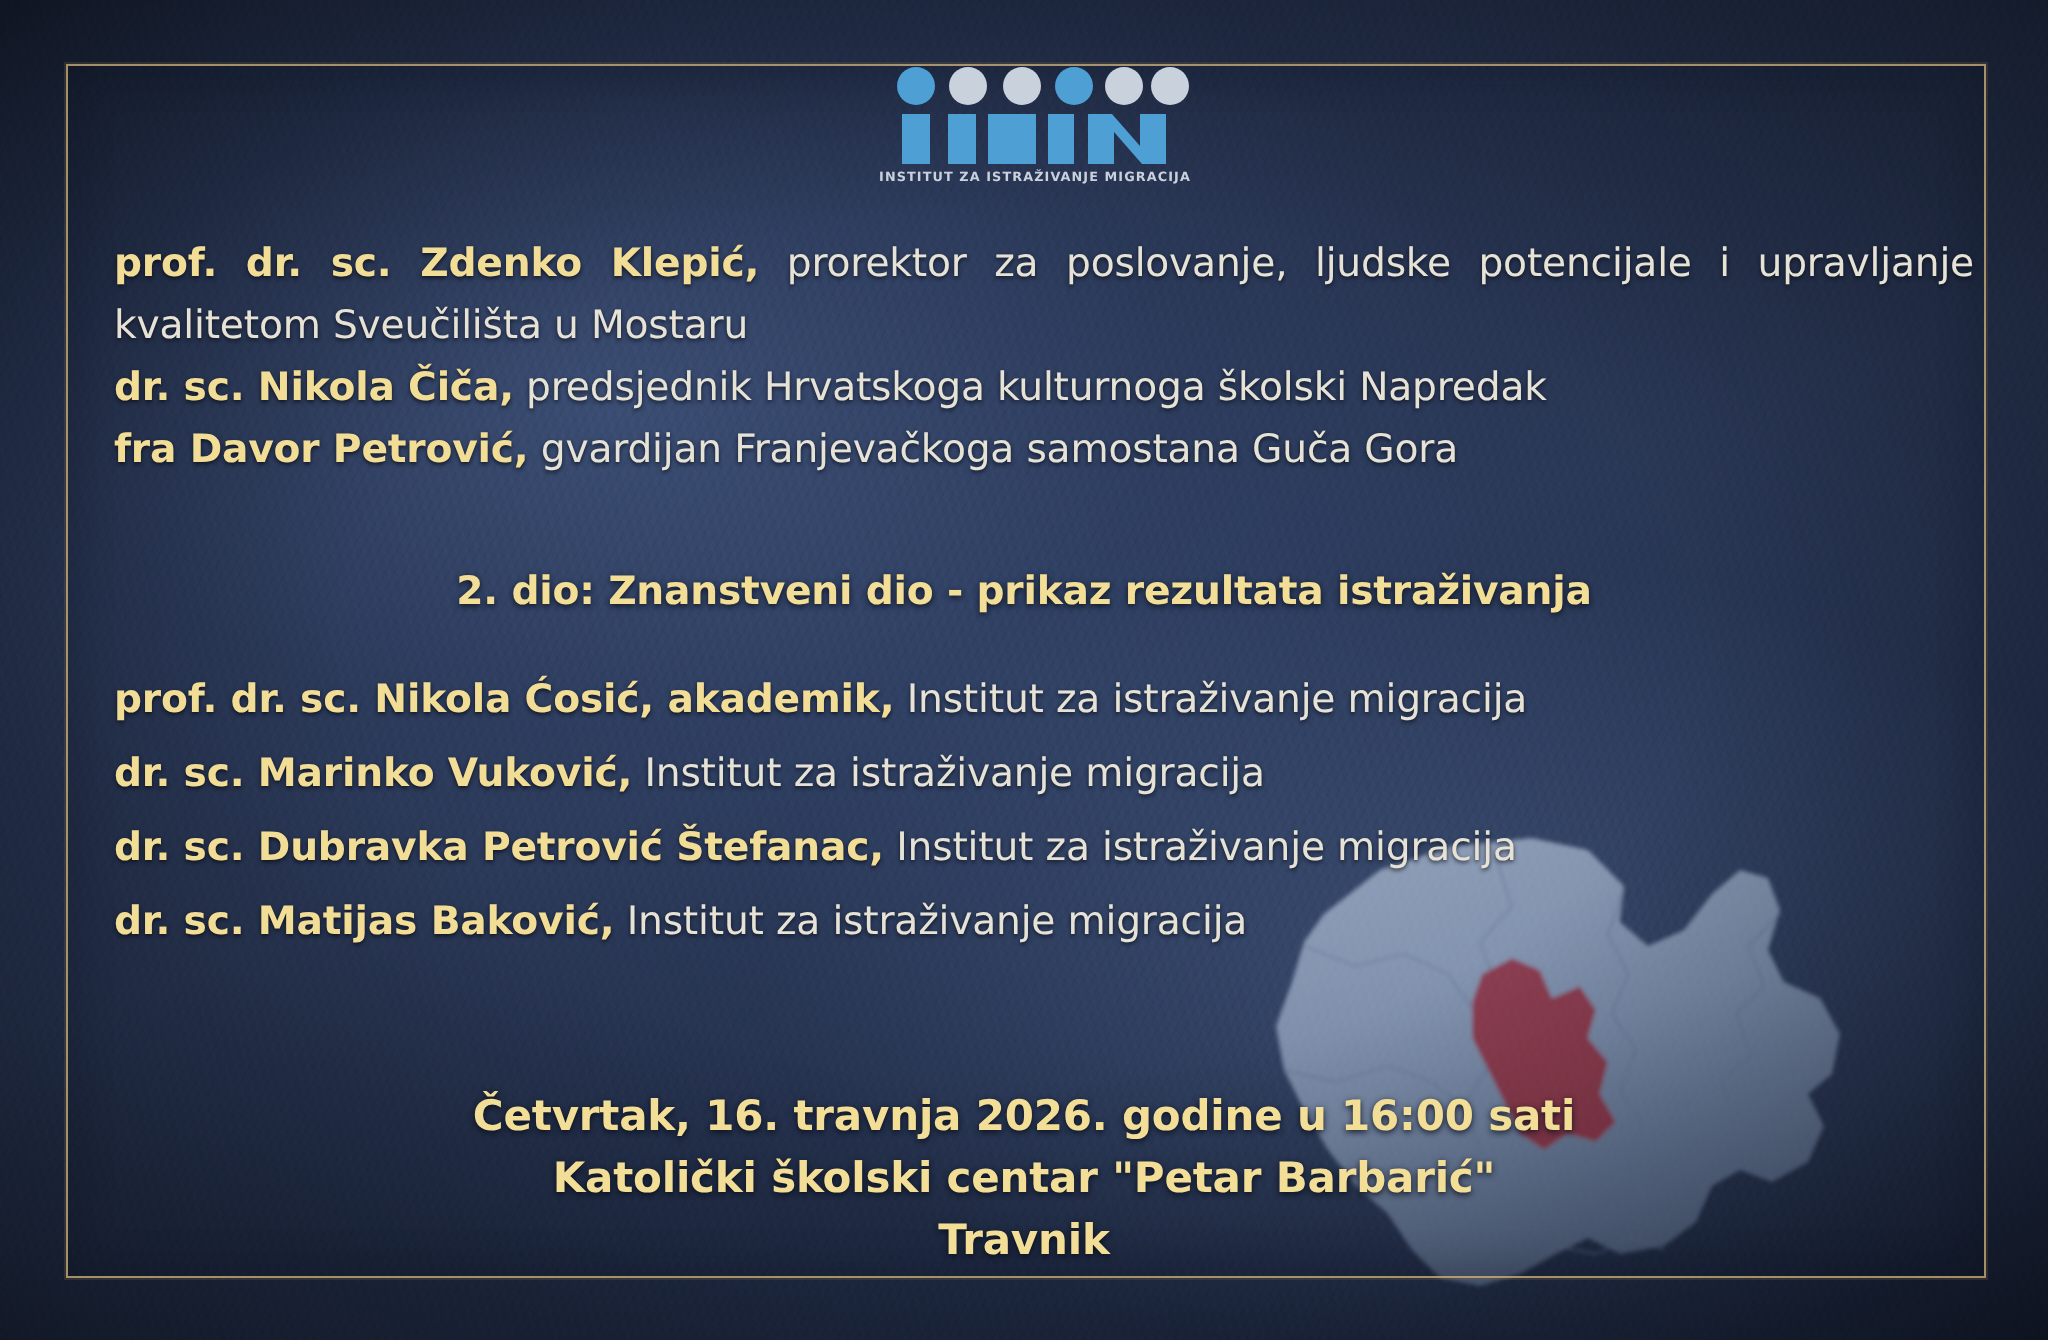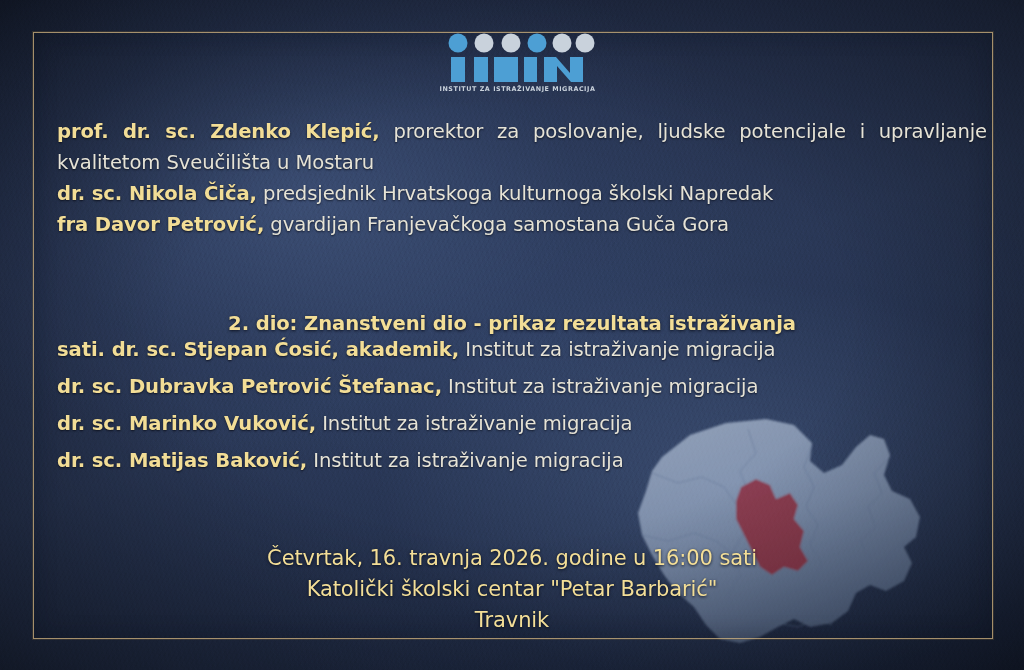--- a/index.html
+++ b/index.html
@@ -91,33 +91,32 @@
   #part1 { left:57px; top:116px; width:930px; }
   #part1 .line.wrap { text-align:justify; text-align-last:left; }
 
   #section-head {
     left:0; top:284px; width:1024px;
     text-align:center;
     font-size:19.6px; font-weight:bold;
     color:#f3de97;
     letter-spacing:-0.1px;
     text-shadow:0 1px 3px rgba(8,12,24,0.85);
-    margin-top:28px;
   }
 
   #part2 { left:57px; top:334px; width:930px; }
   #part2 .line { margin-bottom:6px; }
 
   #footer {
     left:0; top:543px; width:1024px;
     text-align:center;
   }
   #footer .fline {
     font-size:21px;
-    font-weight:normal;
+    font-weight:bold;
     line-height:31px;
     color:#f3de97;
     letter-spacing:-0.1px;
     text-shadow:0 1px 3px rgba(8,12,24,0.9);
   }
 </style>
 </head>
 <body>
 
 <div id="poster">
@@ -194,27 +193,27 @@
       </div>
       <div class="line">
         <span class="nm">fra Davor Petrović,</span><span class="desc"> gvardijan Franjevačkoga samostana Guča Gora</span>
       </div>
     </div>
 
     <div class="block" id="section-head">2. dio: Znanstveni dio - prikaz rezultata istraživanja</div>
 
     <div class="block" id="part2">
       <div class="line">
-        <span class="nm">sati. dr. sc. Stjepan Ćosić, akademik,</span><span class="desc"> Institut za istraživanje migracija</span>
+        <span class="nm">prof. dr. sc. Nikola Ćosić, akademik,</span><span class="desc"> Institut za istraživanje migracija</span>
+      </div>
+      <div class="line">
+        <span class="nm">dr. sc. Marinko Vuković,</span><span class="desc"> Institut za istraživanje migracija</span>
       </div>
       <div class="line">
         <span class="nm">dr. sc. Dubravka Petrović Štefanac,</span><span class="desc"> Institut za istraživanje migracija</span>
-      </div>
-      <div class="line">
-        <span class="nm">dr. sc. Marinko Vuković,</span><span class="desc"> Institut za istraživanje migracija</span>
       </div>
       <div class="line">
         <span class="nm">dr. sc. Matijas Baković,</span><span class="desc"> Institut za istraživanje migracija</span>
       </div>
     </div>
 
     <div class="block" id="footer">
       <div class="fline">Četvrtak, 16. travnja 2026. godine u 16:00 sati</div>
       <div class="fline">Katolički školski centar "Petar Barbarić"</div>
       <div class="fline">Travnik</div>

